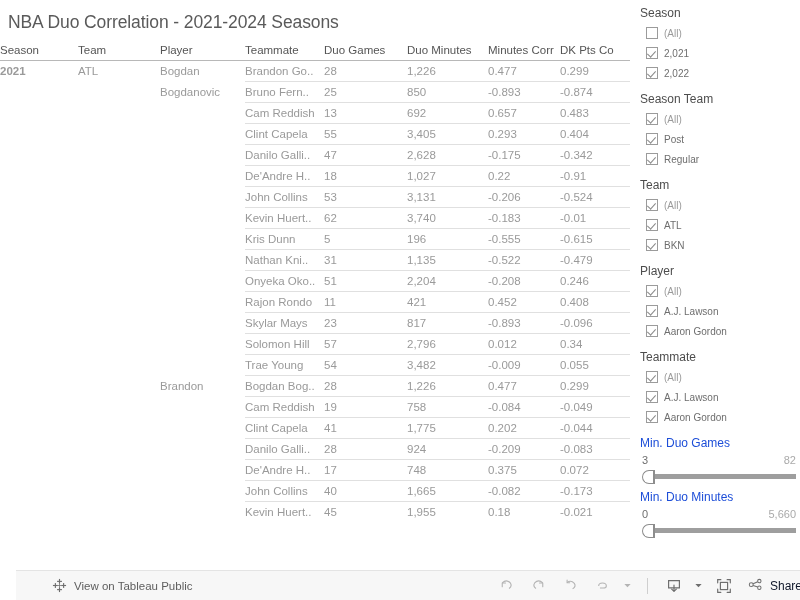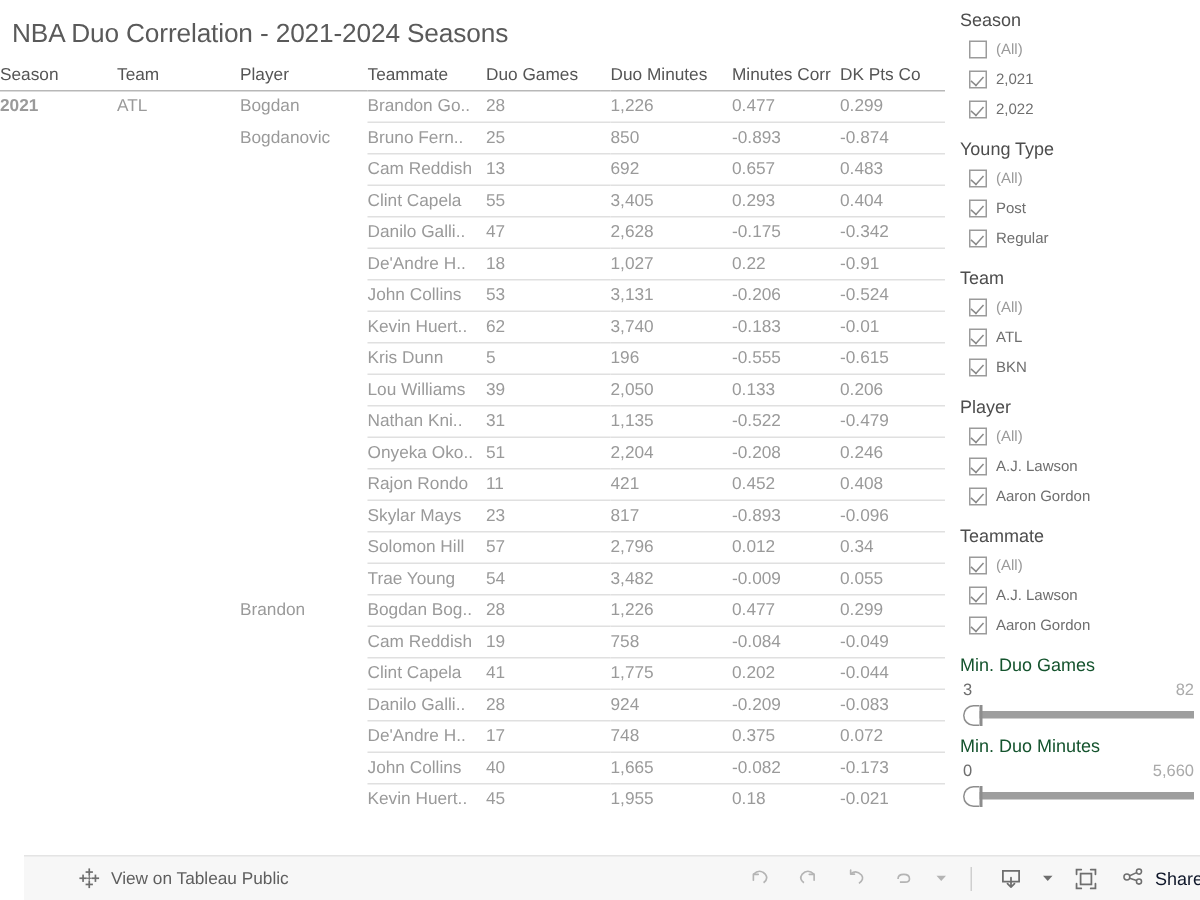--- a/index.html
+++ b/index.html
@@ -163,21 +163,21 @@
     font-size: 10px;
     color: #6e6e6e;
     white-space: nowrap;
   }
   .cb-label.dim { color: #9a9a9a; }
 
   
   .slider-group { margin-bottom: 6px; }
   .slider-title {
     font-size: 12px;
-    color: #14532d;
+    color: #1d4ed8;
     margin: 0 0 4px 6px;
     white-space: nowrap;
   }
   .slider-vals {
     display: flex;
     justify-content: space-between;
     padding: 0 4px 0 8px;
     font-size: 11px;
     margin-bottom: 4px;
   }
@@ -397,30 +397,20 @@
               <td class="datacell">Kris Dunn</td>
               <td class="datacell">5</td>
               <td class="datacell">196</td>
               <td class="datacell">-0.555</td>
               <td class="datacell">-0.615</td>
             </tr>
             <tr>
               <td class="plain hdr-season"></td>
               <td class="plain hdr-team"></td>
               <td class="plain hdr-player"></td>
-              <td class="datacell">Lou Williams</td>
-              <td class="datacell">39</td>
-              <td class="datacell">2,050</td>
-              <td class="datacell">0.133</td>
-              <td class="datacell">0.206</td>
-            </tr>
-            <tr>
-              <td class="plain hdr-season"></td>
-              <td class="plain hdr-team"></td>
-              <td class="plain hdr-player"></td>
               <td class="datacell">Nathan Kni..</td>
               <td class="datacell">31</td>
               <td class="datacell">1,135</td>
               <td class="datacell">-0.522</td>
               <td class="datacell">-0.479</td>
             </tr>
             <tr>
               <td class="plain hdr-season"></td>
               <td class="plain hdr-team"></td>
               <td class="plain hdr-player"></td>
@@ -555,21 +545,21 @@
             <div class="cb-row">
               <span class="cb-box checked"></span>
               <span class="cb-label">2,021</span>
             </div>
             <div class="cb-row">
               <span class="cb-box checked"></span>
               <span class="cb-label">2,022</span>
             </div>
           </div>
           <div class="filter-group">
-            <div class="filter-title">Young Type</div>
+            <div class="filter-title">Season Team</div>
             <div class="cb-row">
               <span class="cb-box checked"></span>
               <span class="cb-label dim">(All)</span>
             </div>
             <div class="cb-row">
               <span class="cb-box checked"></span>
               <span class="cb-label">Post</span>
             </div>
             <div class="cb-row">
               <span class="cb-box checked"></span>

